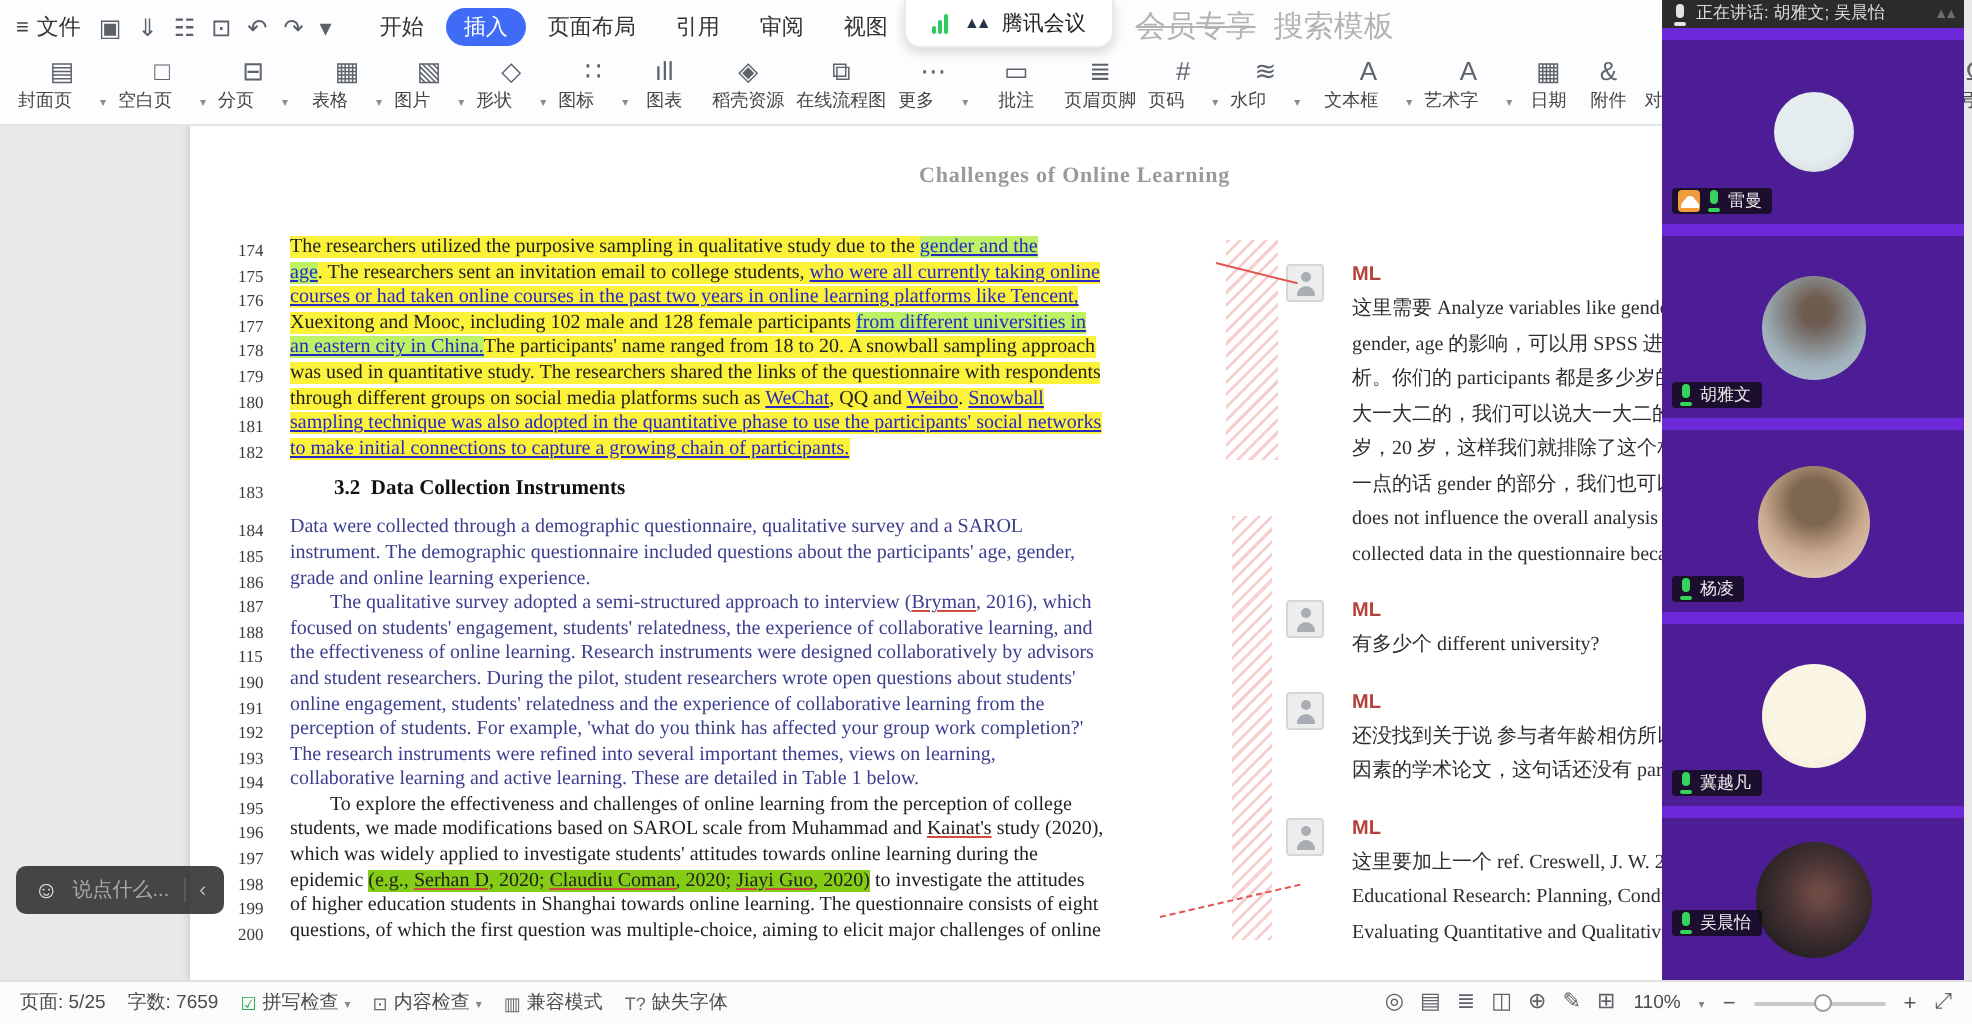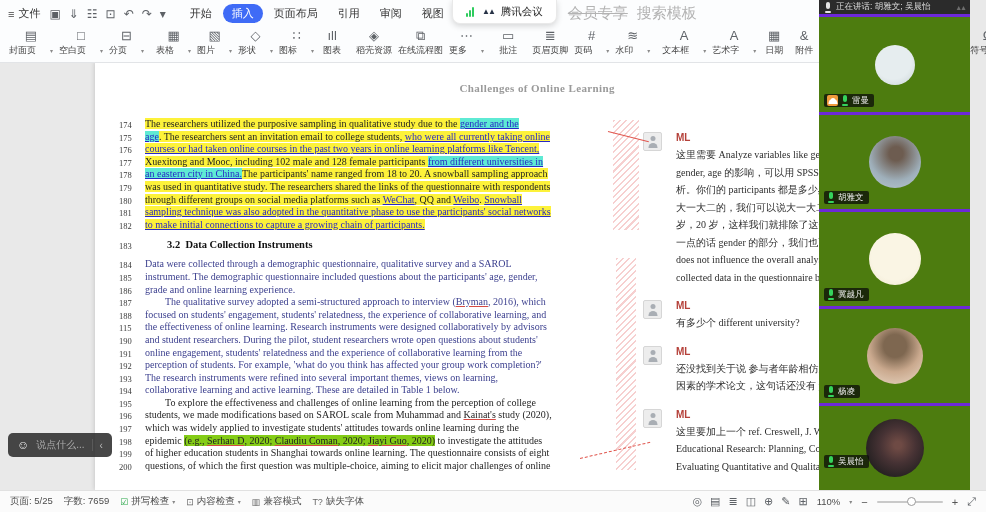--- a/index.html
+++ b/index.html
@@ -45,21 +45,21 @@
             font-weight:bold;font-size:11px;color:#9a9a9a;letter-spacing:.4px}
   .lines{position:absolute;top:56px;left:24px;width:505px}
   .dline{display:flex;line-height:12.6px;height:12.6px}
   .dline.head{margin:8px 0 6px 0;height:13px}
   .no{width:26px;flex:none;font-family:"Liberation Serif",serif;font-size:8.5px;color:#3a3a3a;padding-top:1px}
   .lt{font-family:"Liberation Serif",serif;font-size:10px;color:#1f1f1f;white-space:nowrap;overflow:hidden;width:472px}
   .lt .y{background:#fdf23a}
   .lt .p{background:#84cc16}
   .lt .b{color:#2828c4;text-decoration:underline}
   .lt .s{text-decoration:underline;text-decoration-color:#d44a44}
-  .lt .p.b{background:#5eead4}
+  .lt .p.b{background:#bef264}
   .lt .d{padding-left:20px}
   .dline.ins .lt{color:#3b3f8e}
   .head .lt{font-weight:bold;font-size:10.5px;color:#111;padding-left:22px}
 
   
   .hatch{position:absolute;z-index:2;pointer-events:none;
          background:repeating-linear-gradient(135deg,rgba(238,160,160,.5) 0 1.5px,rgba(255,255,255,0) 1.5px 4.5px)}
   .hatch1{left:613px;top:120px;width:26px;height:110px}
   .hatch2{left:616px;top:258px;width:20px;height:212px}
   .conn{position:absolute;border-top:1px solid #e0564e;z-index:3;transform-origin:left center;pointer-events:none}
@@ -79,25 +79,25 @@
 
   
   .chatpill{position:absolute;left:8px;top:433px;height:24px;display:flex;align-items:center;gap:7px;
             background:rgba(45,45,45,.88);border-radius:5px;padding:0 9px;z-index:30}
   .smiley{color:#e8e8e8;font-size:12px;line-height:1}
   .chattext{color:#a9a9a9;font-size:10px;white-space:nowrap}
   .chatdiv{width:1px;height:12px;background:#5a5a5a}
   .chatarrow{color:#bdbdbd;font-size:10px}
 
   
-  .meet{position:absolute;right:16px;top:0;width:151px;height:490px;background:#151515;z-index:60;overflow:hidden}
+  .meet{position:absolute;right:4px;top:0;width:151px;height:490px;background:#151515;z-index:60;overflow:hidden}
   .mtop{height:14px;background:#2b2b2b;display:flex;align-items:center;gap:4px;padding:0 5px;color:#dcdcdc;
         font-size:8.5px;white-space:nowrap;overflow:hidden}
   .mtoplogo{margin-left:auto;font-size:7px;letter-spacing:-2px;color:#6d6d6d}
-  .tile{position:relative;background:#4d7c0f;border-top:3px solid #6d28d9;box-sizing:border-box}
+  .tile{position:relative;background:#4c1d95;border-top:6px solid #6d28d9;box-sizing:border-box}
   .av{position:absolute;left:50%;top:50%;transform:translate(-50%,-50%);border-radius:50%}
   .a1{width:40px;height:40px;background:radial-gradient(circle at 45% 40%,#e6edef 0 55%,#c9d3d6 100%)}
   .a2{width:52px;height:52px;background:radial-gradient(circle at 52% 34%,#6d5c50 16%,#9fb0bb 62%,#b9c7cf 100%)}
   .a3{width:56px;height:56px;background:radial-gradient(circle at 50% 32%,#7e6750 24%,#caa98e 55%,#ead9c6 100%)}
   .a4{width:52px;height:52px;background:radial-gradient(circle at 50% 45%,#faf5e4 0 60%,#eee6cf 100%)}
   .a5{width:58px;height:58px;background:radial-gradient(circle at 55% 45%,#6e4a44 8%,#463234 40%,#242021 75%)}
   .pl{position:absolute;left:5px;bottom:5px;display:flex;align-items:center;gap:3px;background:rgba(8,8,8,.72);
       border-radius:2px;padding:1px 5px 1px 3px;color:#ececec;font-size:8.5px;line-height:11px}
   .tile:last-child .pl{bottom:22px}
   .presenter{width:11px;height:11px;background:#f09b3c;border-radius:2px;color:#fff}
@@ -559,31 +559,31 @@
           </div>
         </div>
         <div class="tile" style="height: 97px;">
           <div class="av a2"></div>
           <div class="pl">
             <span class="mic"></span>
             <span class="pname">胡雅文</span>
           </div>
         </div>
         <div class="tile" style="height: 97px;">
+          <div class="av a3"></div>
+          <div class="pl">
+            <span class="mic"></span>
+            <span class="pname">杨凌</span>
+          </div>
+        </div>
+        <div class="tile" style="height: 97px;">
           <div class="av a4"></div>
           <div class="pl">
             <span class="mic"></span>
             <span class="pname">冀越凡</span>
-          </div>
-        </div>
-        <div class="tile" style="height: 97px;">
-          <div class="av a3"></div>
-          <div class="pl">
-            <span class="mic"></span>
-            <span class="pname">杨凌</span>
           </div>
         </div>
         <div class="tile" style="height: 87px; text-align: center;">
           <div class="av a5"></div>
           <div class="pl">
             <span class="mic"></span>
             <span class="pname">吴晨怡</span>
           </div>
         </div>
       </div>

